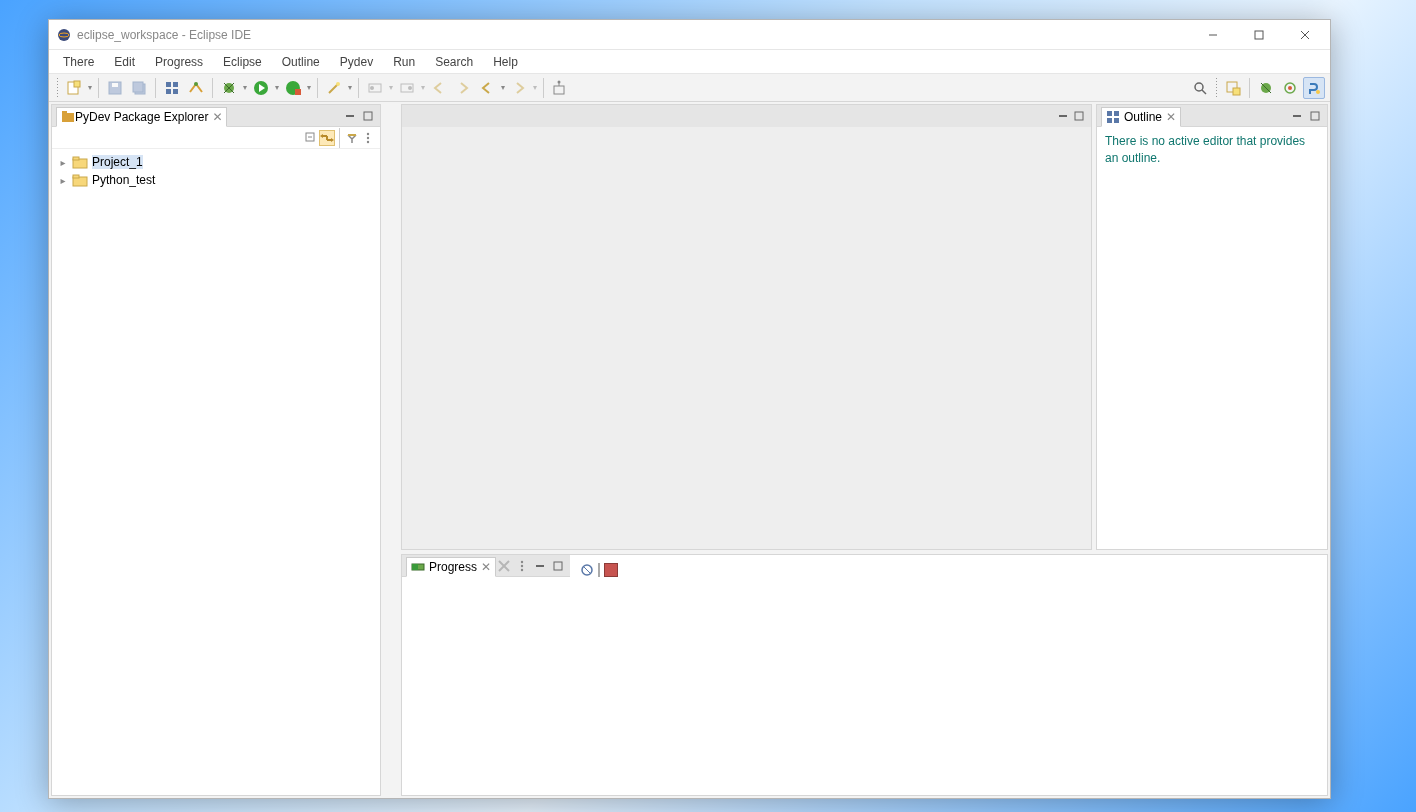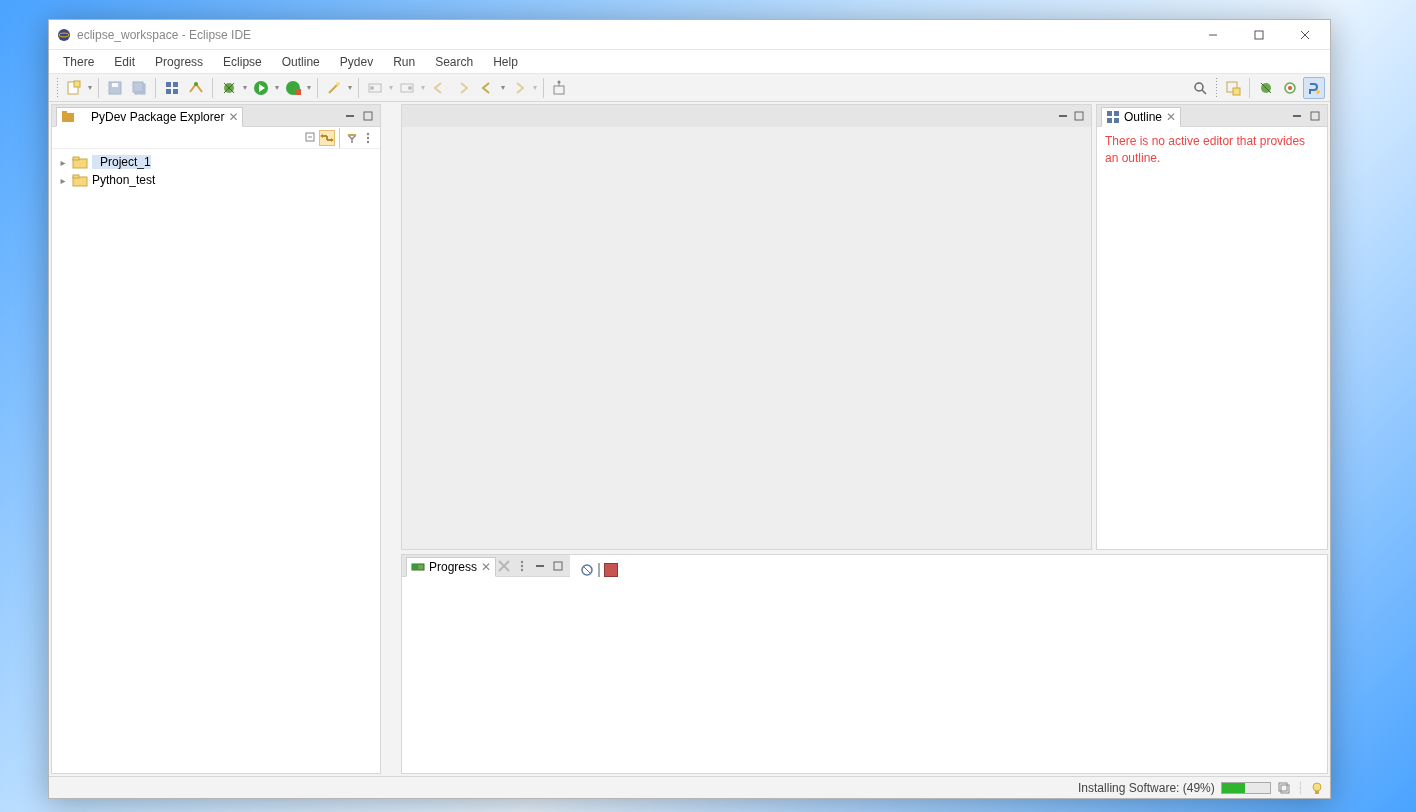--- a/index.html
+++ b/index.html
@@ -26,22 +26,22 @@
 .panehead { height:22px; background:#e5e5e5; display:flex; align-items:center; padding:0 4px; border-bottom:1px solid #d6d6d6;}
 .panehead .tabv { display:flex; align-items:center; background:#fff; padding:2px 4px; border:1px solid #ccc; border-bottom:1px solid #fff; position:relative; top:1px;}
 .panehead .tabv .x { margin-left:4px; color:#888;}
 .paneheadbtns { margin-left:auto; display:flex; gap:2px;}
 .minibtn { width:16px; height:16px; display:flex; align-items:center; justify-content:center; color:#666;}
 .explorer-tools { height:22px; display:flex; align-items:center; justify-content:flex-end; padding:0 4px; border-bottom:1px solid #eee;}
 .tree { padding:4px;}
 .treeitem { display:flex; align-items:center; padding:2px 2px; gap:4px;}
 .treeitem .chev { color:#888; font-size:10px; width:10px; text-align:center;}
 .treeitem .fold { color:#d8a038;}
-.treeitem.sel span.label { background:#d6e4f5;padding-left:8px; }
-.outlinebody { padding:6px 8px; color:#ef4444; line-height:1.4;}
+.treeitem.sel span.label { background:#d6e4f5; }
+.outlinebody { padding:6px 8px; color:#0f766e; line-height:1.4;}
 .progresspane { flex:1; background:#fff; border:1px solid #d6d6d6; display:flex; flex-direction:row; min-height:0;}
 .progressbody { padding:6px 10px; }
 .progrow { display:flex; align-items:center; gap:4px; margin:2px 0;}
 .pbar { flex:1; height:14px; border:1px solid #aaa; background:#e8e8e8; position:relative;}
 .pbar .fill { position:absolute; left:0; top:0; bottom:0; background:linear-gradient(#4bd64b,#15b515);}
 .stopbtn { width:14px; height:14px; background:#c75450; border:1px solid #8c3b38;}
 .statusbar { height:22px; background:#f3f3f3; border-top:1px solid #d6d6d6; display:flex; align-items:center; padding:0 6px; color:#444;}
 .statusbar .right { margin-left:auto; display:flex; align-items:center; gap:6px;}
 .sbbar { width:50px; height:12px; border:1px solid #aaa; background:#e8e8e8; position:relative;}
 .sbbar .fill { position:absolute; left:0; top:0; bottom:0; background:#2db52d;}
@@ -246,21 +246,21 @@
 
     <div class="leftcol">
       <div class="panehead">
         <div class="tabv">
           <span class="ico">
               <svg width="14" height="14">
                 <rect x="1" y="3" width="12" height="9" fill="#d8a038"></rect>
                 <rect x="1" y="1" width="5" height="3" fill="#d8a038"></rect>
               </svg>
             </span>
-          <span style="margin-left:16px">PyDev Package Explorer</span>
+          <span style="margin-left:0">PyDev Package Explorer</span>
           <span class="x">✕</span>
         </div>
         <div class="paneheadbtns">
           <div class="minibtn">
               <svg width="10" height="10">
                 <rect x="1" y="4" width="8" height="2" fill="#666"></rect>
               </svg>
             </div>
           <div class="minibtn">
               <svg width="10" height="10">
@@ -421,34 +421,13 @@
             <div class="pbar">
                 <div class="fill" id="barfill" style="width: 49%;"></div>
               </div>
             <div class="stopbtn"></div>
           </div>
         </div>
       </div>
     </div>
   </div>
 
-  <div class="statusbar">
-    <div class="right">
-      <span>Installing Software: (49%)</span>
-      <div class="sbbar">
-          <div class="fill" id="sbfill" style="width: 49%;"></div>
-        </div>
-      <span class="ico">
-          <svg width="14" height="14">
-            <rect x="2" y="2" width="8" height="8" fill="none" stroke="#888"></rect>
-            <rect x="4" y="4" width="8" height="8" fill="none" stroke="#888"></rect>
-          </svg>
-        </span>
-      <span style="color:#ccc">┆</span>
-      <span class="ico">
-          <svg width="14" height="14">
-            <circle cx="7" cy="6" r="4" fill="#f7e07a" stroke="#caa84a"></circle>
-            <rect x="5" y="10" width="4" height="3" fill="#caa84a"></rect>
-          </svg>
-        </span>
-    </div>
-  </div>
 </div>
 
 </body></html>

